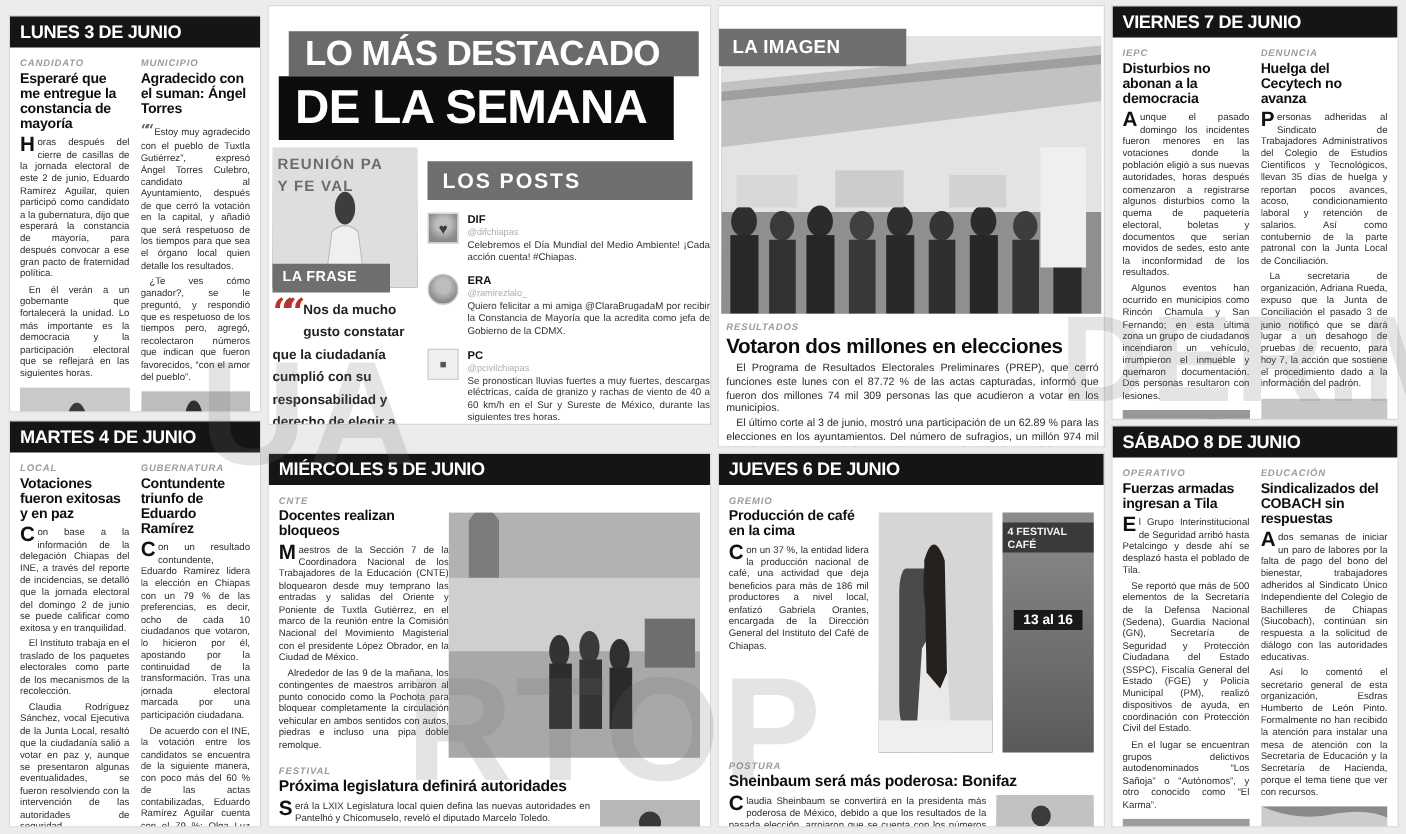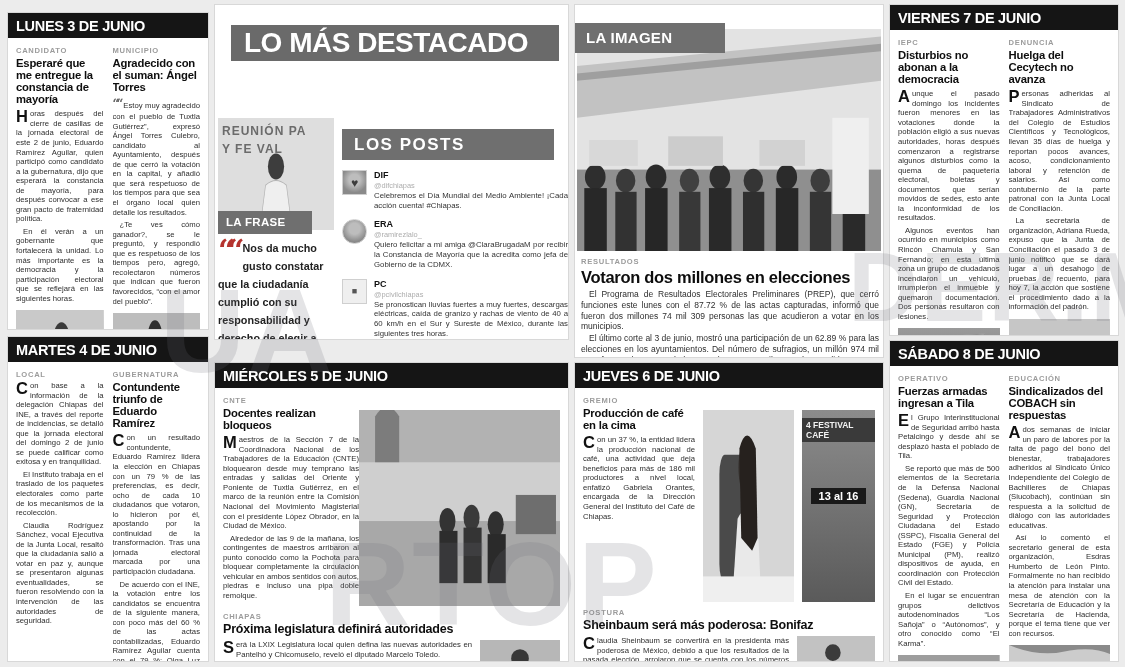--- a/index.html
+++ b/index.html
@@ -27,20 +27,21 @@
     height: 25px;
   }
   .cols { display: flex; gap: 9px; padding: 8px 8px 6px; }
   .col  { flex: 1; display: flex; flex-direction: column; overflow: hidden; min-width: 0; }
   .kicker {
     color: #9c9c9c;
     font-size: 7.6px;
     font-weight: 700;
     letter-spacing: 0.7px;
     margin-bottom: 2px;
+    font-style: italic;
   }
   .hl {
     font-size: 11.3px;
     font-weight: 800;
     line-height: 1.07;
     letter-spacing: -0.2px;
     color: #0e0e0e;
     margin-bottom: 4px;
   }
   .hl.wide { font-size: 12.5px; }
@@ -207,20 +208,21 @@
       </div>
     </div>
   </div>
 </div>
 
 <div class="panel" style="left:7px;top:336px;width:202px;height:326px;">
   <div class="daybar">MARTES 4 DE JUNIO</div>
   <div class="cols">
     <div class="col">
       <div class="kicker">LOCAL</div>
+      <div class="hl">Votaciones fueron exitosas y en paz</div>
       <div class="body">
         <p class="lead">Con base a la información de la delegación Chiapas del INE, a través del reporte de incidencias, se detalló que la jornada electoral del domingo 2 de junio se puede calificar como exitosa y en tranquilidad.</p>
         <p class="ind">El Instituto trabaja en el traslado de los paquetes electorales como parte de los mecanismos de la recolección.</p>
         <p class="ind">Claudia Rodríguez Sánchez, vocal Ejecutiva de la Junta Local, resaltó que la ciudadanía salió a votar en paz y, aunque se presentaron algunas eventualidades, se fueron resolviendo con la intervención de las autoridades de seguridad.</p>
       </div>
 
     </div>
     <div class="col">
       <div class="kicker">GUBERNATURA</div>
       <div class="hl">Contundente triunfo de Eduardo Ramírez</div>
@@ -228,20 +230,21 @@
         <p class="lead">Con un resultado contundente, Eduardo Ramírez lidera la elección en Chiapas con un 79 % de las preferencias, es decir, ocho de cada 10 ciudadanos que votaron, lo hicieron por él, apostando por la continuidad de la transformación. Tras una jornada electoral marcada por una participación ciudadana.</p>
         <p class="ind">De acuerdo con el INE, la votación entre los candidatos se encuentra de la siguiente manera, con poco más del 60 % de las actas contabilizadas, Eduardo Ramírez Aguilar cuenta con el 79 %; Olga Luz Espinosa Morales, 11.72 % y Karla Muñoz Balanzar 4.2 %.</p>
       </div>
 
     </div>
   </div>
 </div>
 
 <div class="panel" style="left:214px;top:4px;width:355px;height:336px;">
   <div class="mast1">LO MÁS DESTACADO</div>
+  <div class="mast2">DE LA SEMANA</div>
 
   <div class="photo" style="position:absolute;left:3px;top:113px;width:116px;height:112px;margin:0;">
     <div class="ov-backdrop">
       <div>REUNIÓN PA</div>
       <div>Y FE  VAL</div>
     </div>
     <svg viewBox="0 0 100 60" preserveAspectRatio="none">
       <rect width="100" height="60" fill="#dedede"></rect>
       <circle cx="50" cy="26" r="7" fill="#3d3d3d"></circle>
       <path d="M36 60 L41 36 Q50 31 59 36 L64 60 Z" fill="#efefef" stroke="#b5b5b5" stroke-width="0.6"></path>
@@ -320,21 +323,21 @@
           <rect x="40" y="37" width="9" height="16" fill="#2d2d2d"></rect>
         <circle cx="56" cy="33" r="4" fill="#3a3a3a"></circle>
           <rect x="52" y="36" width="9" height="17" fill="#343434"></rect>
         <circle cx="68" cy="35" r="4" fill="#303030"></circle>
           <rect x="64" y="38" width="9" height="15" fill="#2a2a2a"></rect>
         <rect x="78" y="26" width="20" height="12" fill="#6e6e6e"></rect>
       </svg>
     </div>
   </div>
   <div style="padding:2px 8px 0;">
-    <div class="kicker">CHIAPAS</div>
+    <div class="kicker">FESTIVAL</div>
     <div class="hl wide">Próxima legislatura definirá autoridades</div>
     <div style="display:flex;gap:8px;">
       <div class="body" style="flex:1;">
         <p class="lead">Será la LXIX Legislatura local quien defina las nuevas autoridades en Pantelhó y Chicomuselo, reveló el diputado Marcelo Toledo.</p>
 
       </div>
       <div class="photo" style="width:80px;height:50px;margin:0;flex:none;">
         <svg viewBox="0 0 100 60" preserveAspectRatio="none">
           <rect width="100" height="60" fill="#b7b7b7"></rect>
           <circle cx="50" cy="22" r="11" fill="#383838"></circle>

